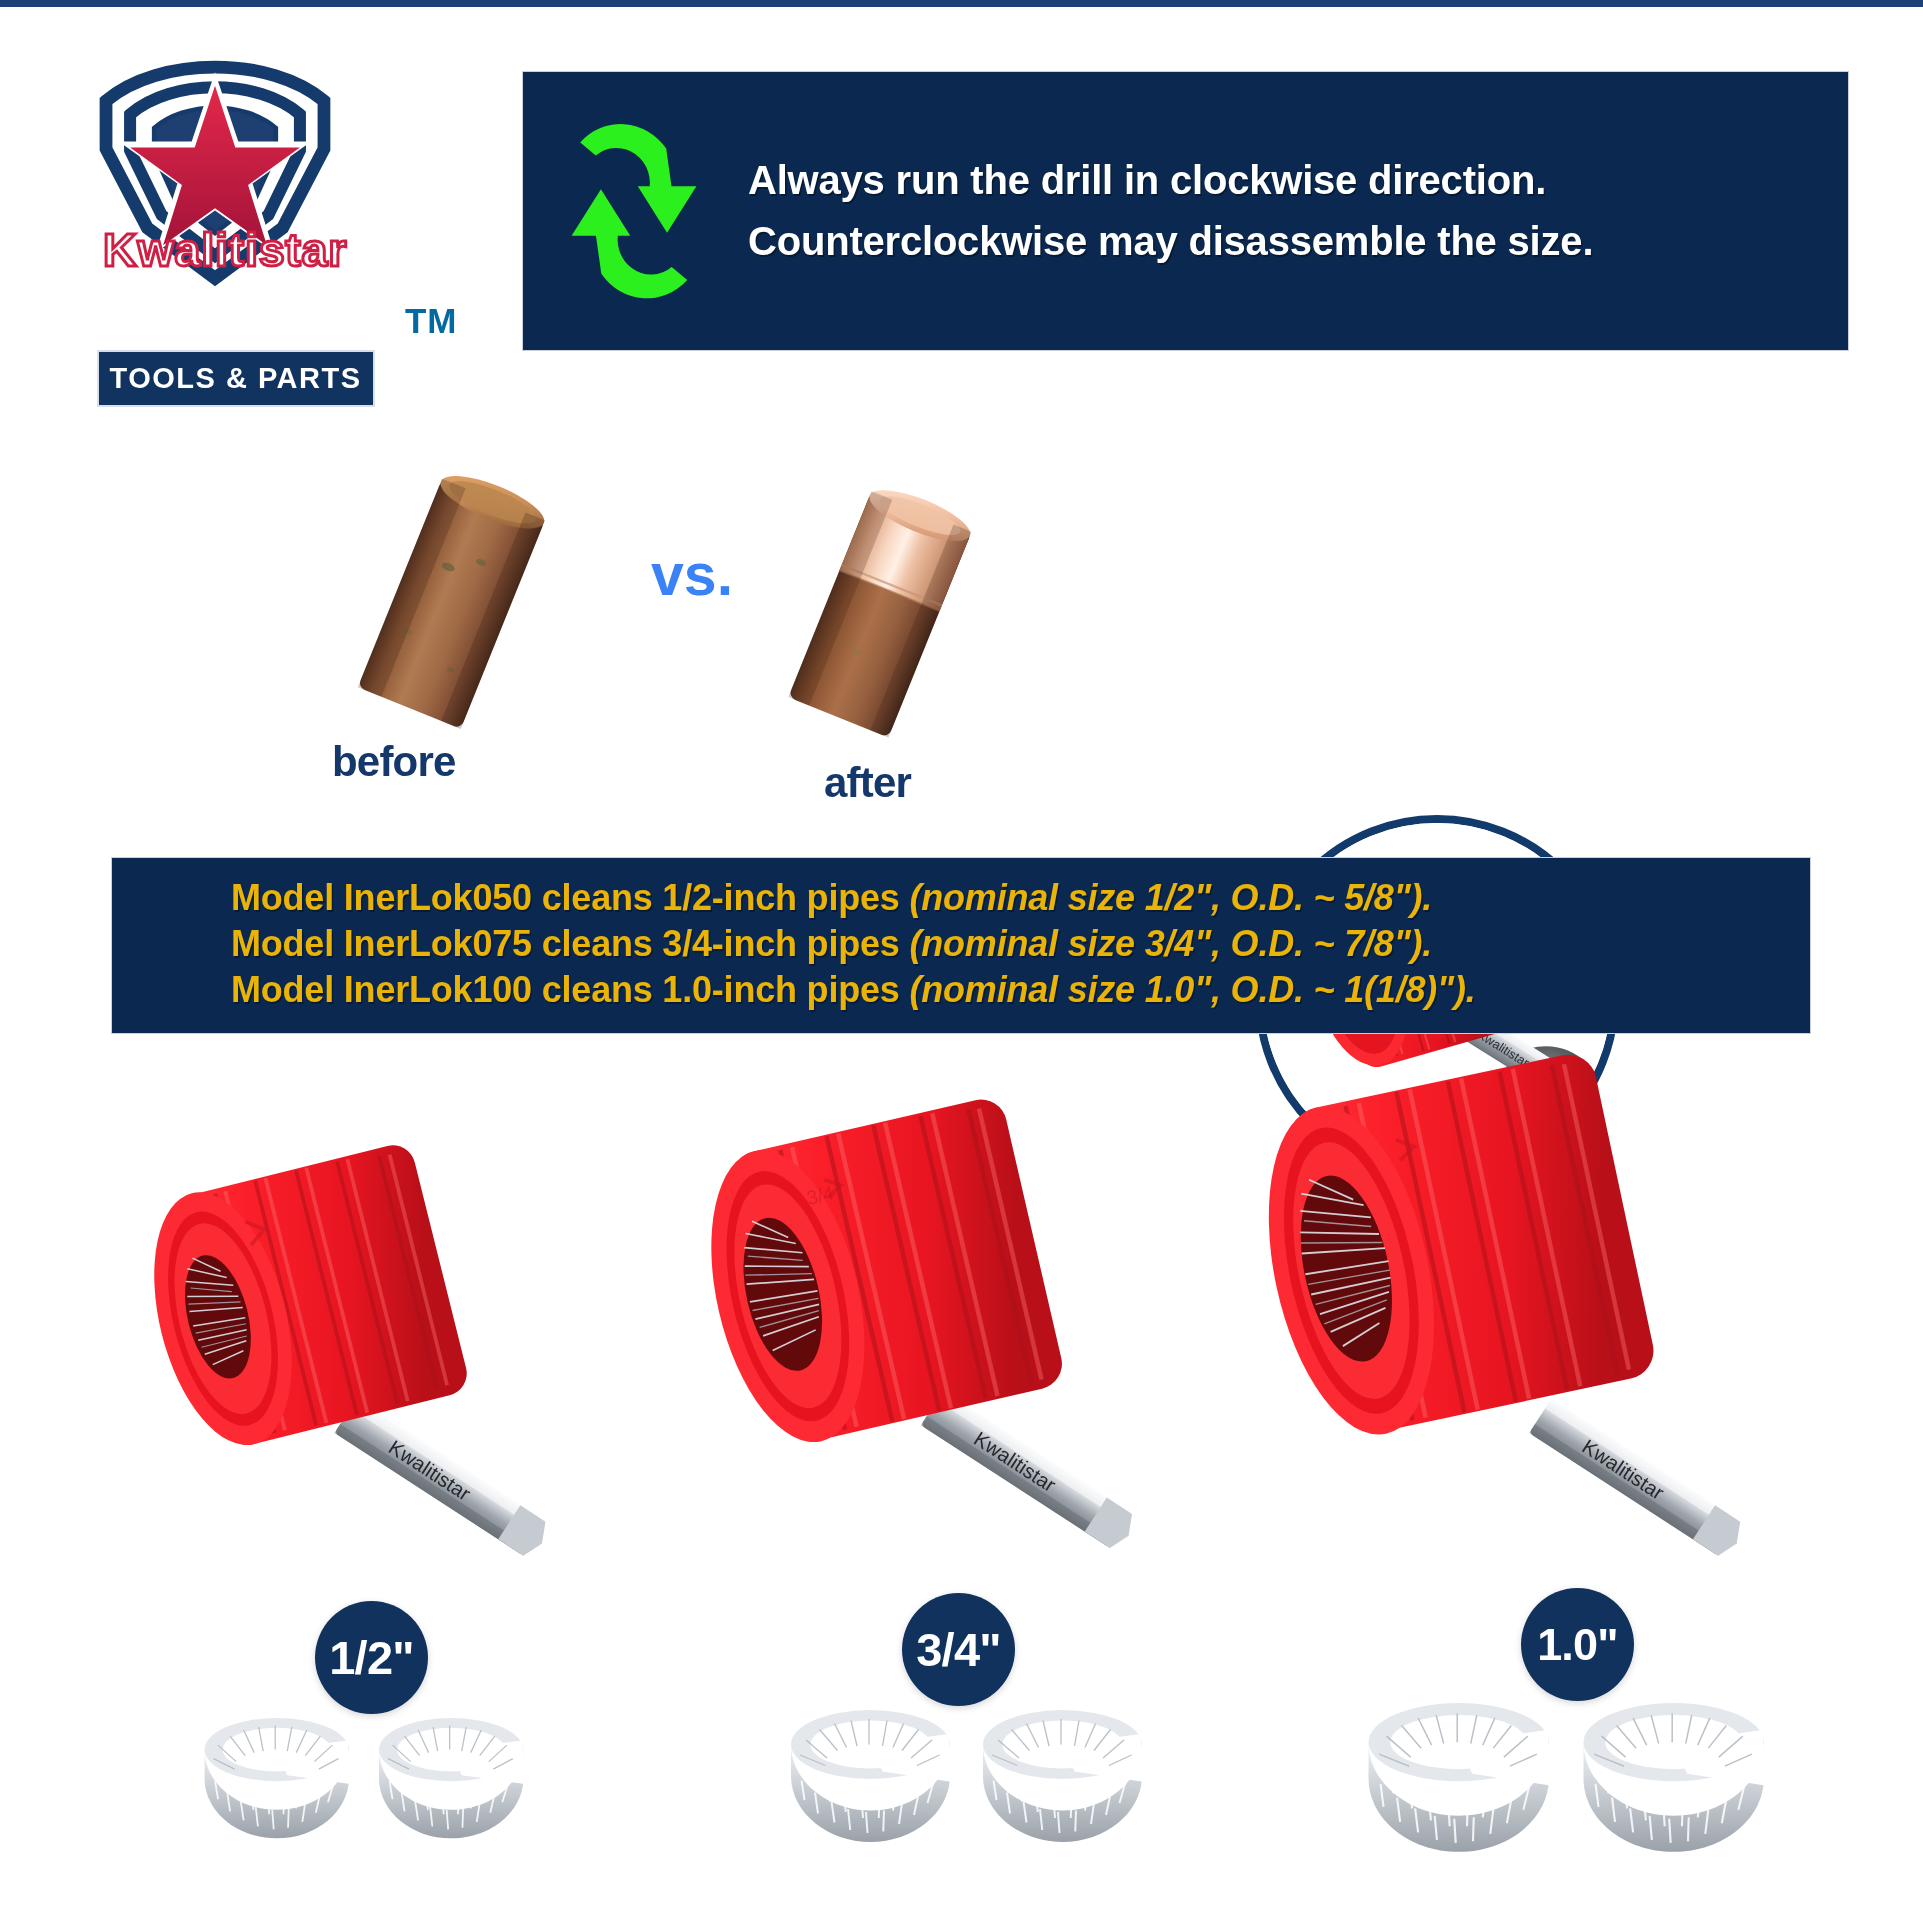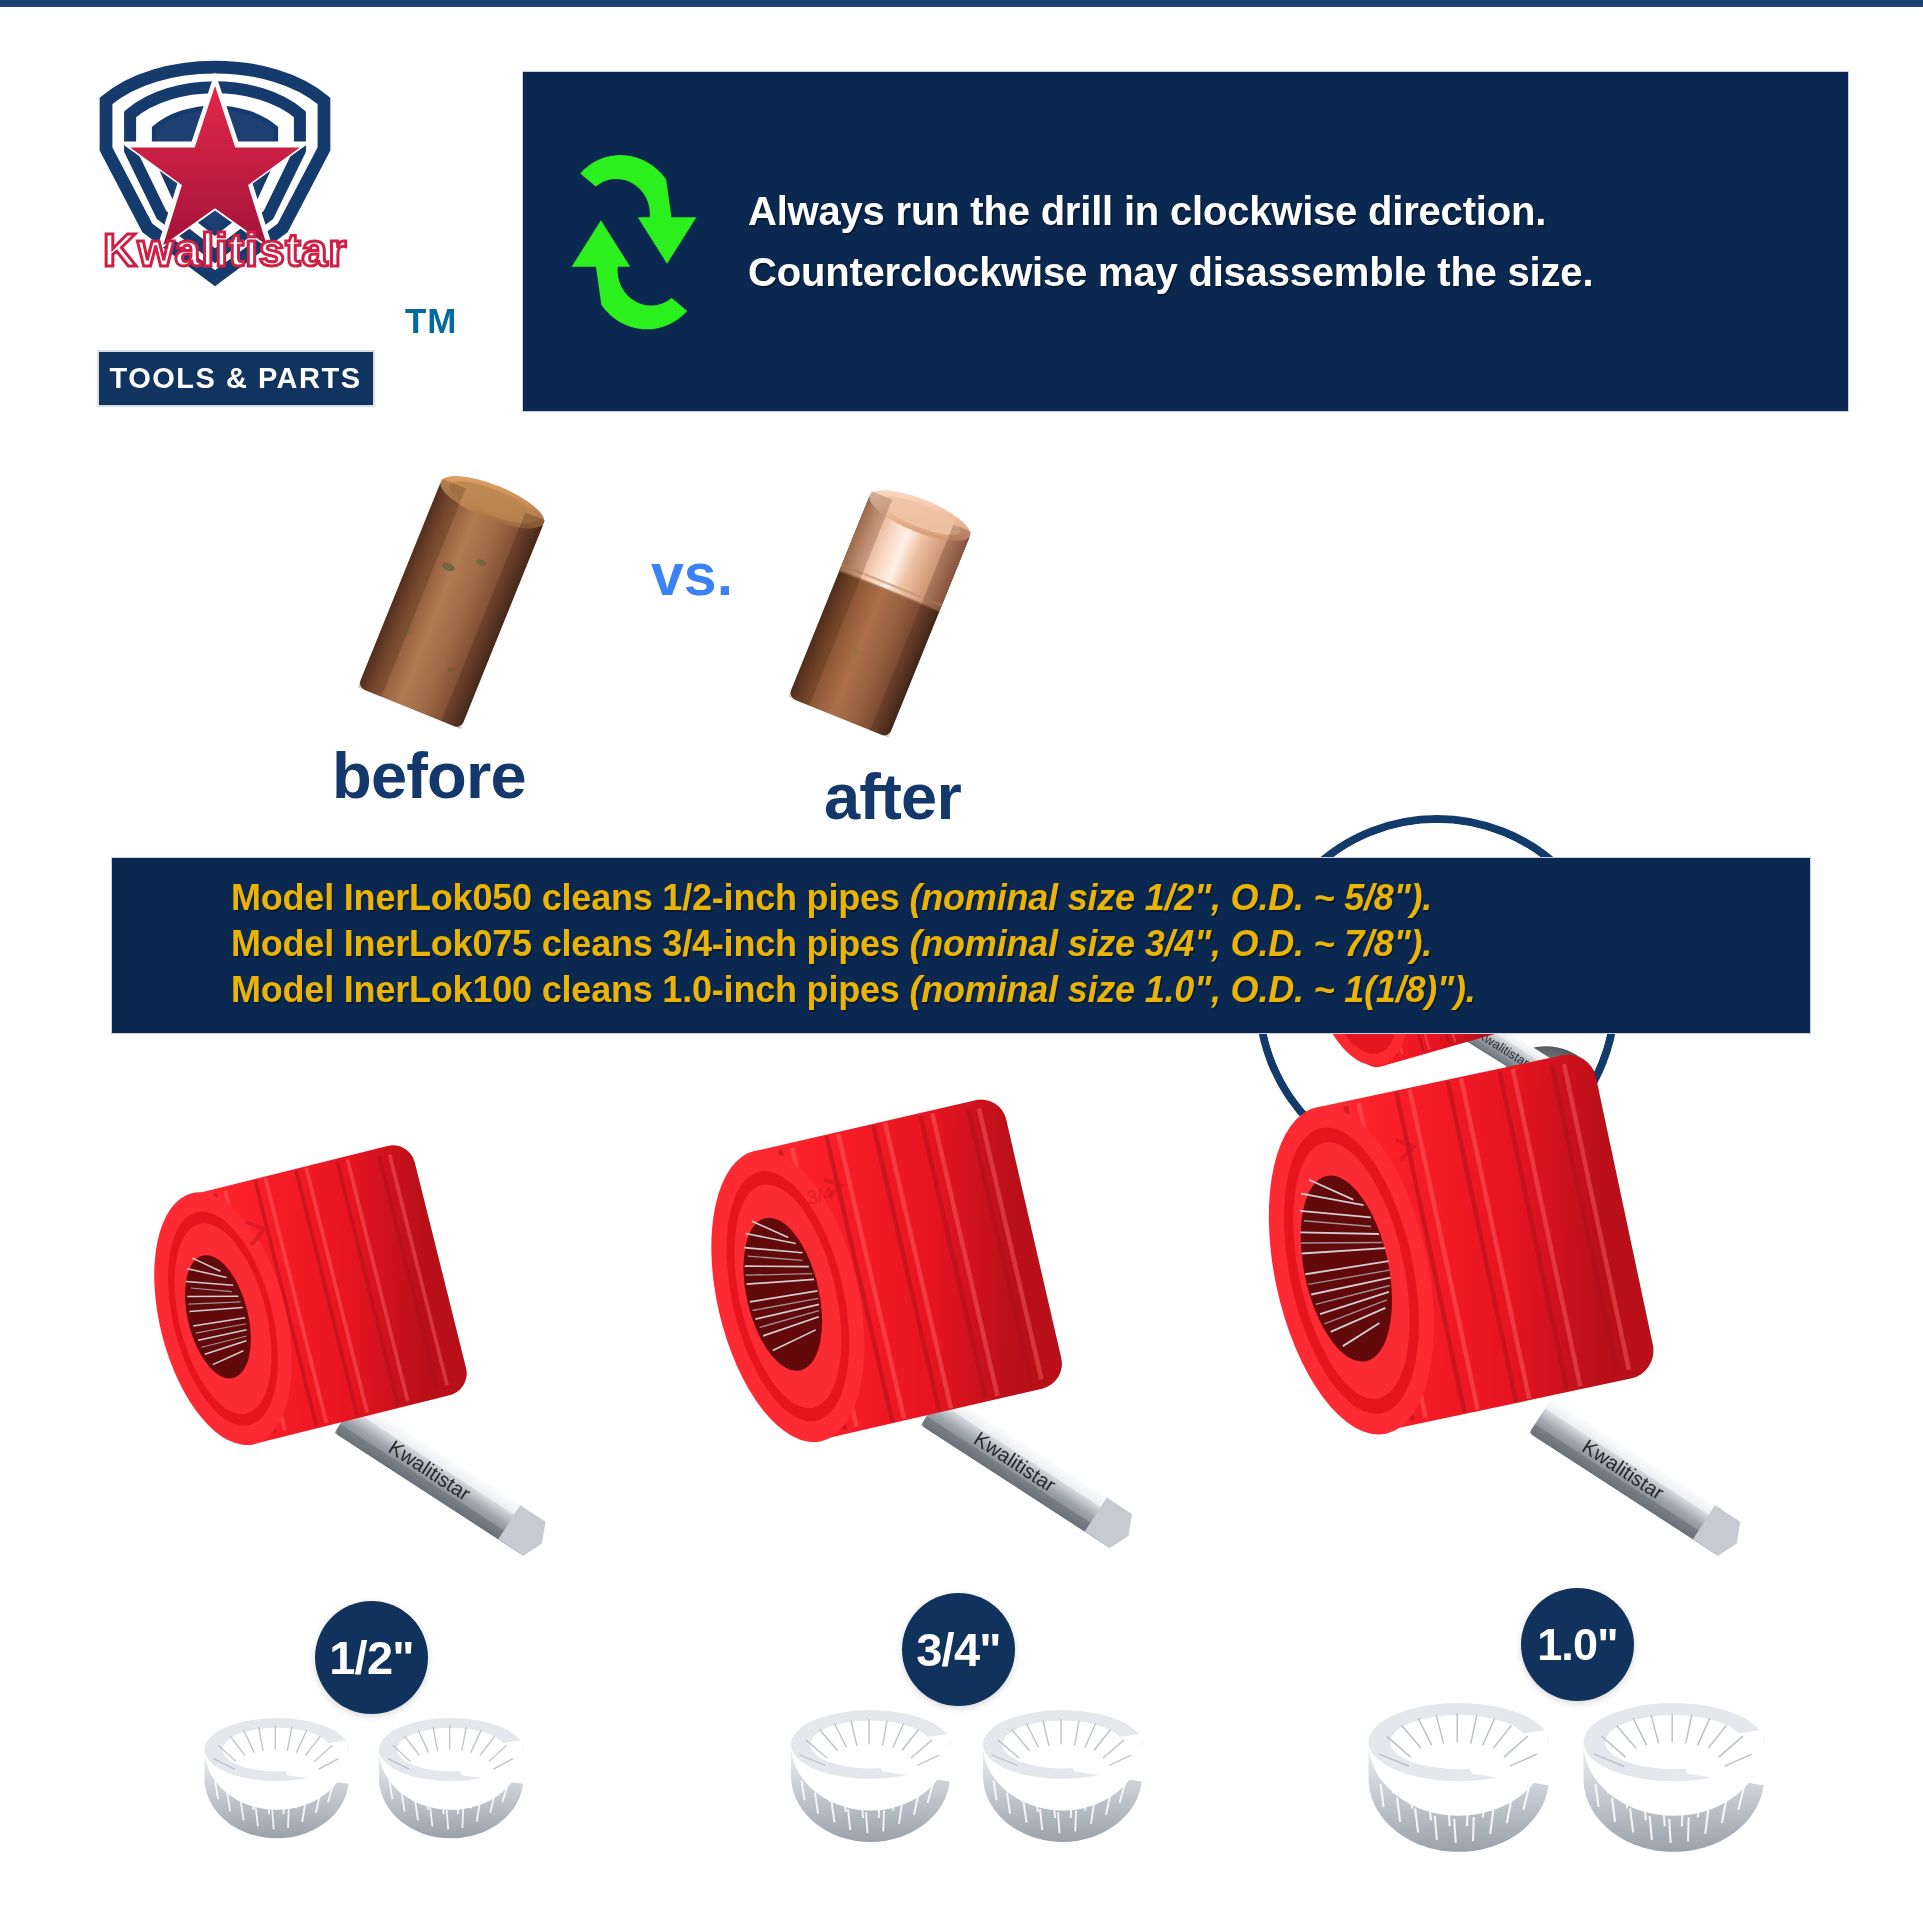--- a/index.html
+++ b/index.html
@@ -29,39 +29,39 @@
     position:absolute; left:13.5px; top:314px; width:278px; height:57px;
     background:#10335f; border:2.3px solid #d8dee8;
     display:flex; align-items:center; justify-content:center;
   }
   .logo-bar span{
     color:#ffffff; font-size:29px; font-weight:700; letter-spacing:1.5px;
   }
 
   
   .header-banner{
-    position:absolute; left:522px; top:71px; width:1327px; height:341px;
+    position:absolute; left:522px; top:71px; width:1327px; height:280px;
     background:#0b2950; border:1.5px solid #c9cfdc;
     display:flex; align-items:center;
   }
   .rot-icon{ width:225px; flex:0 0 225px; display:flex; justify-content:center; align-items:center;}
   .banner-lines{ flex:1; padding-right:30px; }
   .banner-line{
     color:#ffffff; font-size:40px; font-weight:700;
     line-height:1.52; letter-spacing:-0.2px;
     text-shadow:1.5px 1.5px 0 rgba(0,0,0,.35);
   }
 
   
   .ba-row{ position:absolute; left:0; top:398px; width:1924px; height:458px; }
 
   .pipe-wrap{ position:absolute; }
 
   .ba-label{
-    position:absolute; font-size:65px; font-weight:700; color:#14386b;
+    position:absolute; font-size:42px; font-weight:700; color:#14386b;
     letter-spacing:-0.8px;
   }
   .vs-label{
     position:absolute; left:651px; top:541px;
     font-size:59px; font-weight:700; color:#3b82f6;
   }
 
   
   .inset-circle{
     position:absolute; left:1255px; top:417px; width:364px; height:364px;

